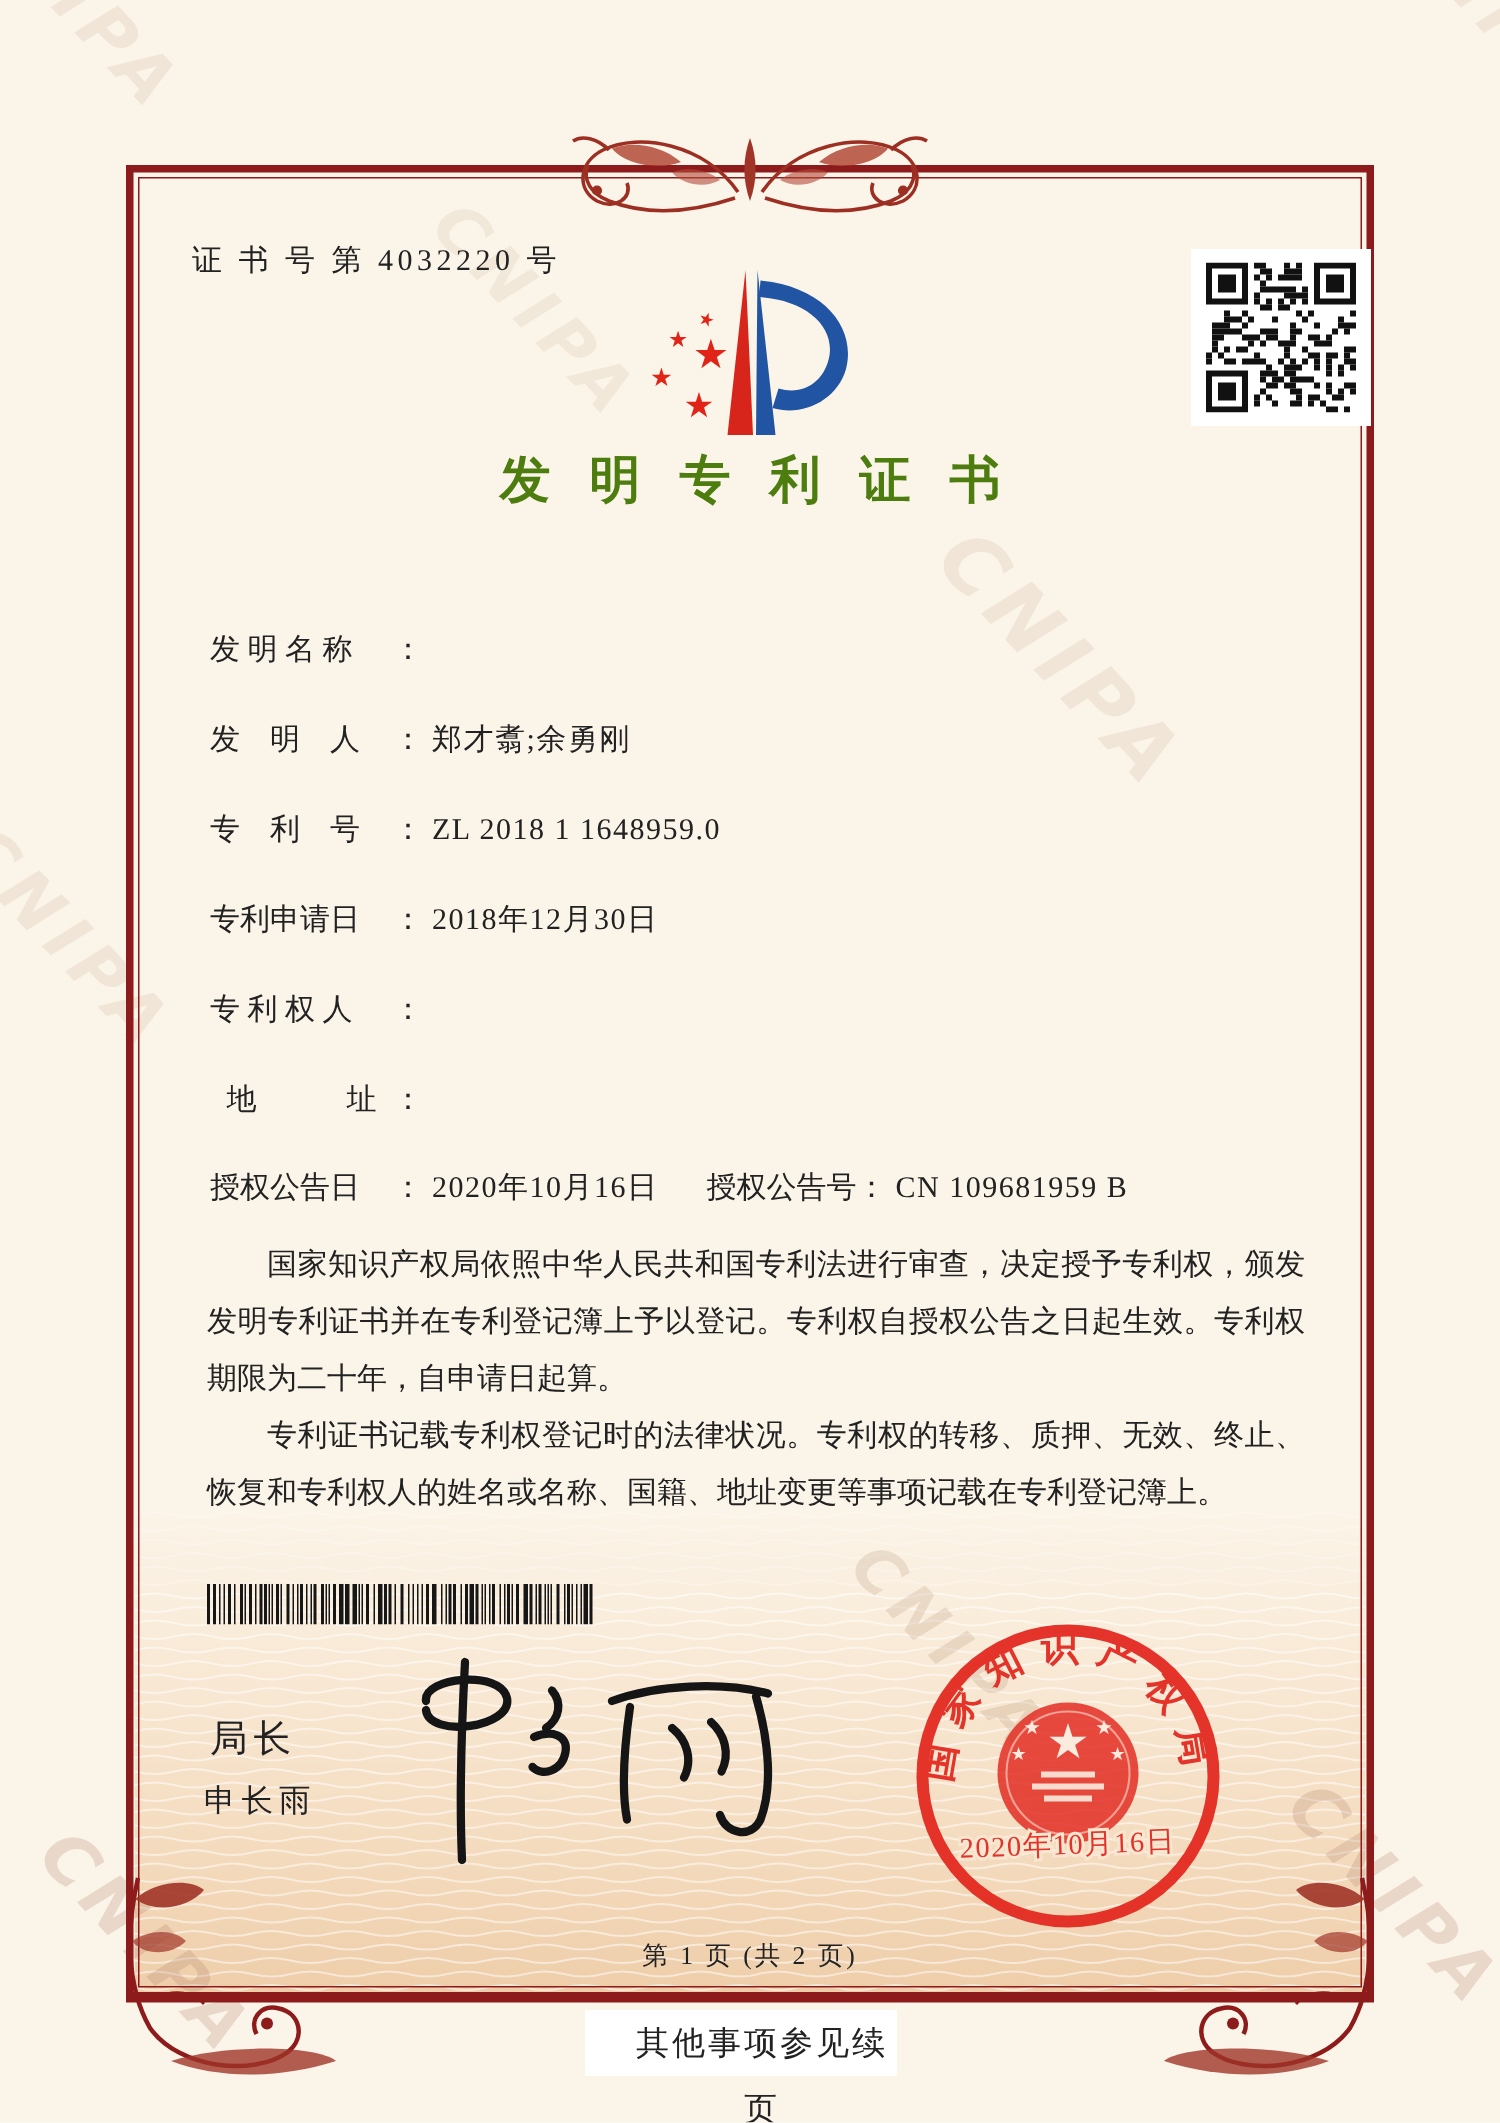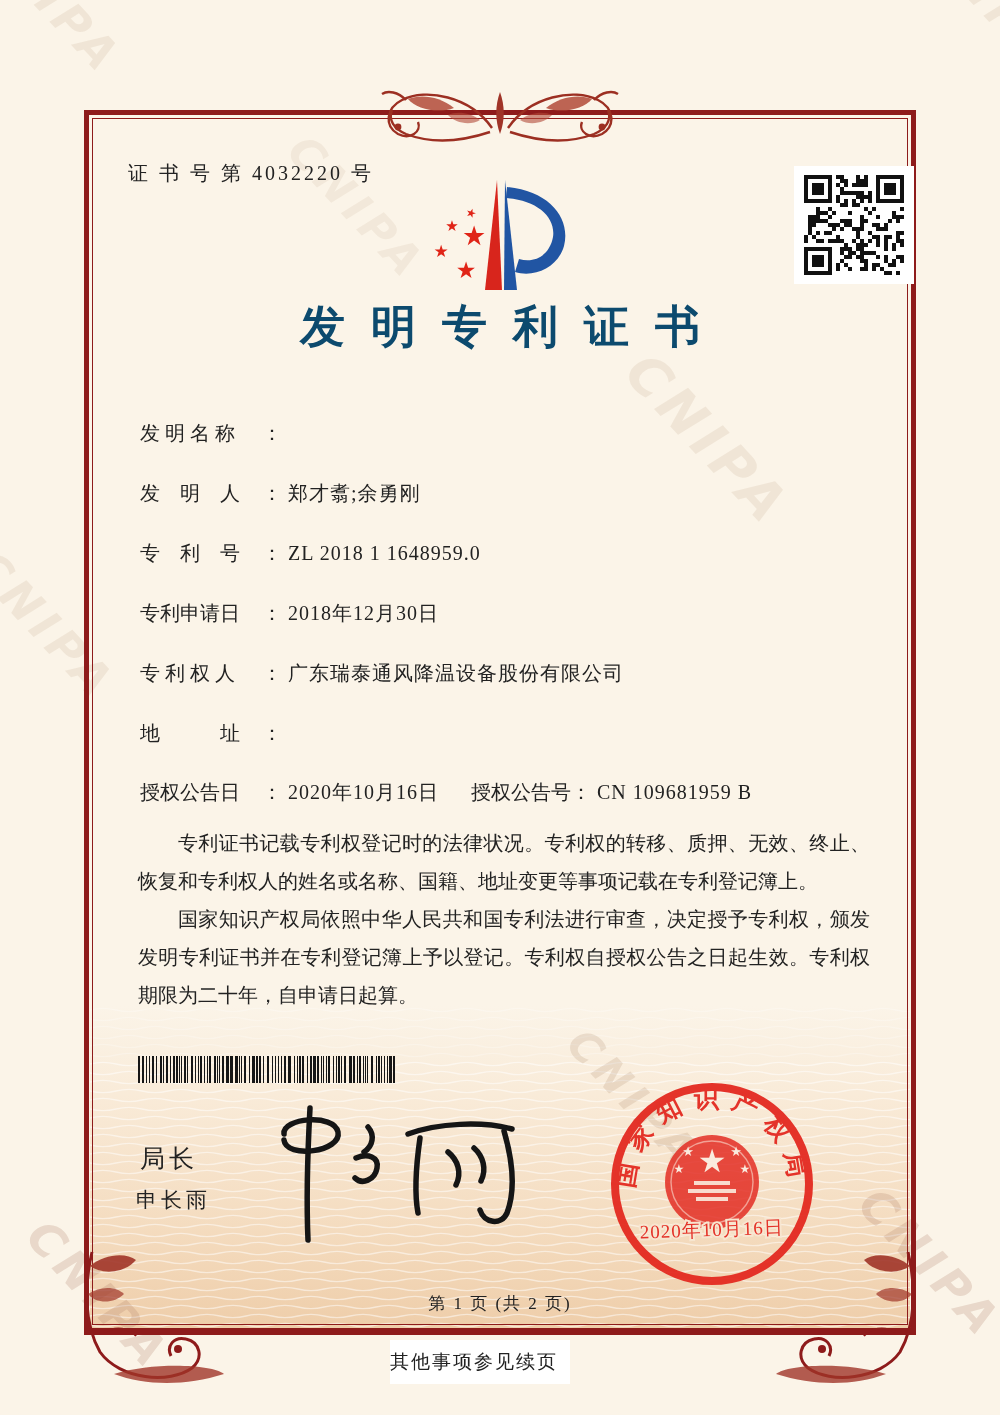--- a/index.html
+++ b/index.html
@@ -25,45 +25,45 @@
   .frame-outer{position:absolute;left:84px;top:110px;width:822px;height:1213px;z-index:2;
                border:5px solid #8e1b1b;border-bottom-width:7px;}
   .frame-inner{position:absolute;inset:3px;border:1px solid #8e1b1b;}
   .ornament{position:absolute;z-index:3;}
   
   .cert-no{position:absolute;left:128px;top:160px;z-index:4;font-size:20px;letter-spacing:3px;}
   .qr-pad{position:absolute;left:794px;top:166px;width:120px;height:118px;background:#ffffff;z-index:4;}
   .qr-pad svg{position:absolute;left:10px;top:9px;}
   .logo{position:absolute;left:425px;top:167px;z-index:4;}
   .title{position:absolute;left:0;top:297px;width:100%;z-index:4;text-align:center;
-         font-size:45px;font-weight:bold;letter-spacing:26px;text-indent:26px;color:#0c4a6e;}
+         font-size:34px;font-weight:bold;letter-spacing:26px;text-indent:26px;color:#4d7c0f;}
   
   .fields{position:absolute;left:140px;top:420px;width:740px;z-index:4;font-size:20px;}
   .frow{display:flex;align-items:baseline;height:60px;line-height:26px;}
-  .frow.addr{height:59px;}
+  .frow.addr{height:59px;text-align:center;}
   .flabel{display:inline-block;min-width:122px;white-space:pre;}
   .fcolon{margin-right:6px;}
   .fvalue{letter-spacing:1px;}
   .grant-pair2{margin-left:32px;display:flex;align-items:baseline;}
   
   .paras{position:absolute;left:138px;top:824px;width:732px;z-index:4;font-size:20px;
          line-height:38px;text-align:justify;}
   .paras p{margin:0;text-indent:2em;}
   
   .barcode{position:absolute;left:138px;top:1056px;z-index:4;}
   .sig-title{position:absolute;left:140px;top:1142px;z-index:4;
              font-family:"Liberation Sans","DejaVu Sans",sans-serif;font-size:25px;letter-spacing:4px;}
   .sig-name{position:absolute;left:136px;top:1186px;z-index:4;
             font-family:"Liberation Sans","DejaVu Sans",sans-serif;font-size:21px;letter-spacing:4px;}
   .signature{position:absolute;left:268px;top:1100px;z-index:5;}
   .seal{position:absolute;left:606px;top:1078px;z-index:6;}
   .page-info{position:absolute;left:0;top:1292px;width:100%;z-index:4;text-align:center;
              font-size:17px;letter-spacing:2px;}
   .cont-note{position:absolute;left:390px;top:1340px;width:180px;height:44px;z-index:4;
-             background:#ffffff;text-align:left;line-height:44px;font-size:19px;letter-spacing:2px;}
+             background:#ffffff;text-align:center;line-height:44px;font-size:22px;letter-spacing:2px;padding-left:28px;}
 </style>
 </head>
 <body>
 
 <div class="page">
 
   <div class="wm wm1">CNIPA</div>
   <div class="wm wm2">CNIPA</div>
   <div class="wm wm3">CNIPA</div>
   <div class="wm wm4">CNIPA</div>
@@ -362,41 +362,40 @@
       <span class="fvalue">ZL 2018 1 1648959.0</span>
     </div>
     <div class="frow">
       <span class="flabel">专利申请日</span>
         <span class="fcolon">：</span>
       <span class="fvalue">2018年12月30日</span>
     </div>
     <div class="frow">
       <span class="flabel">专 利 权 人</span>
         <span class="fcolon">：</span>
-      <span class="fvalue">广东瑞泰通风降温设备股份有限公司</span>
     </div>
     <div class="frow addr">
       <span class="flabel">地　　　址</span>
         <span class="fcolon">：</span>
     </div>
     <div class="frow">
       <span class="flabel">授权公告日</span>
         <span class="fcolon">：</span>
       <span class="fvalue">2020年10月16日</span>
       <span class="grant-pair2">
         <span class="flabel" style="min-width:0;">授权公告号</span>
           <span class="fcolon">：</span>
         <span class="fvalue">CN 109681959 B</span>
       </span>
     </div>
   </div>
 
   <div class="paras">
+    <p>国家知识产权局依照中华人民共和国专利法进行审查，决定授予专利权，颁发发明专利证书并在专利登记簿上予以登记。专利权自授权公告之日起生效。专利权期限为二十年，自申请日起算。</p>
     <p>专利证书记载专利权登记时的法律状况。专利权的转移、质押、无效、终止、恢复和专利权人的姓名或名称、国籍、地址变更等事项记载在专利登记簿上。</p>
-    <p>国家知识产权局依照中华人民共和国专利法进行审查，决定授予专利权，颁发发明专利证书并在专利登记簿上予以登记。专利权自授权公告之日起生效。专利权期限为二十年，自申请日起算。</p>
   </div>
 
   <svg class="barcode" id="barcode-svg" width="262" height="27">
       <rect x="0" y="0" width="2" height="27" fill="#161616"></rect>
       <rect x="4" y="0" width="2" height="27" fill="#161616"></rect>
       <rect x="8" y="0" width="1" height="27" fill="#161616"></rect>
       <rect x="11" y="0" width="1" height="27" fill="#161616"></rect>
       <rect x="14" y="0" width="2" height="27" fill="#161616"></rect>
       <rect x="18" y="0" width="1" height="27" fill="#161616"></rect>
       <rect x="22" y="0" width="2" height="27" fill="#161616"></rect>

